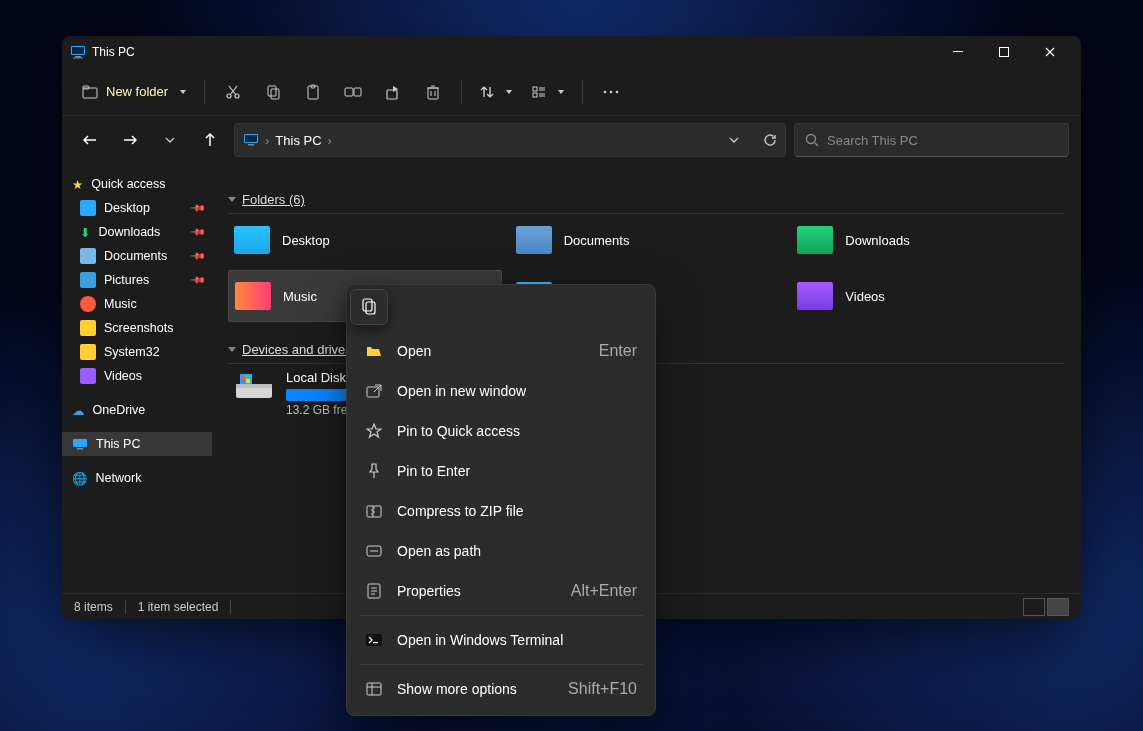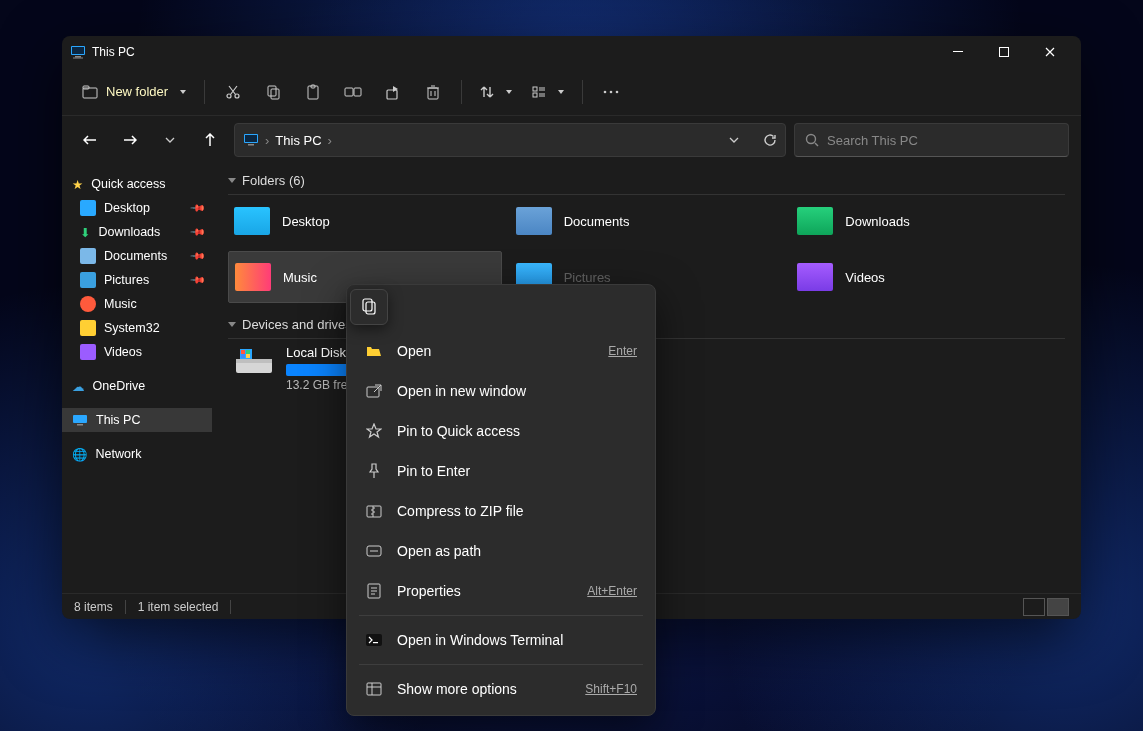--- a/index.html
+++ b/index.html
@@ -35,21 +35,21 @@
   .searchbox { width:275px; height:34px; background:#2b2b2b; border:1px solid #3a3a3a; border-bottom:1px solid #555; border-radius:4px; display:flex; align-items:center; padding:0 10px; gap:8px; color:#888;}
 
   .body { flex:1; display:flex; min-height:0; }
   .sidebar { width:150px; padding:8px 0; overflow-y:auto; }
   .side-item { height:24px; display:flex; align-items:center; padding:0 8px 0 18px; gap:8px; font-size:12.5px;}
   .side-item.top { padding-left:10px; font-weight:400;}
   .side-item.selected { background:#383838; }
   .pin { margin-left:auto; color:#888; font-size:10px; transform:rotate(45deg);}
 
   .content { flex:1; padding:8px 16px; overflow:auto; }
-  .group-header { display:flex; align-items:center; gap:6px; color:#ddd; margin:1px 0 6px; }
+  .group-header { display:flex; align-items:center; gap:6px; color:#ddd; margin:20px 0 6px;text-decoration:underline; }
   .group-header::before { content:""; width:0;height:0;border-left:4px solid transparent;border-right:4px solid transparent;border-top:5px solid #888;}
   .group-divider { height:1px; background:#333; margin-left:0; margin-right:0; }
   .folder-grid { display:grid; grid-template-columns: repeat(3, 1fr); gap:4px 8px; margin-bottom:14px;}
   .folder-item { height:52px; display:flex; align-items:center; gap:12px; padding:0 6px; border-radius:2px;}
   .folder-item.selected { background:#3a3a3a; border:1px solid #4a4a4a; }
   .folder-icon { width:36px; height:28px; border-radius:2px; position:relative; }
   .drive-item { display:flex; align-items:flex-start; gap:12px; padding:6px; width:250px;}
   .drive-bar { width:140px; height:12px; background:#444; margin-top:4px; border-radius:2px; overflow:hidden;}
   .drive-bar .fill { height:100%; background:#0a84ff; }
 
@@ -66,21 +66,21 @@
     display:flex; align-items:center; justify-content:center;
     box-shadow:0 4px 14px rgba(0,0,0,0.5);
   }
   .ctx {
     position:absolute; left:346px; top:284px; width:310px;
     background:#2c2c2c; border:1px solid #3a3a3a; border-radius:8px;
     box-shadow:0 14px 40px rgba(0,0,0,0.55);
     padding:6px; padding-top:46px;
   }
   .ctx-item { height:40px; display:flex; align-items:center; padding:0 12px; gap:14px; border-radius:4px; font-size:14px;}
-  .ctx-item .shortcut { margin-left:auto; color:#aaa; font-size:12px;text-decoration:underline;}
+  .ctx-item .shortcut { margin-left:auto; color:#aaa; font-size:16px;}
   .ctx-sep { height:1px; background:#3e3e3e; margin:4px 6px;}
   .ctx-icon { width:18px; height:18px; display:flex; align-items:center; justify-content:center; color:#ccc; flex-shrink:0;}
 
   
   .sicon { width:16px; height:16px; flex-shrink:0; border-radius:2px; display:inline-block;}
   .star { color:#ffd24a; }
   .blue { background:#29a9ff; }
   .green { color:#2fd07a; }
   .yellow { background:#ffcf33; }
   .purple { background:#9b5cff; }
@@ -296,20 +296,24 @@
           <span class="pin">📌</span>
         </div>
       <div class="side-item">
           <span class="sicon" style="background:#3aa0e0"></span>
           <span>Pictures</span>
           <span class="pin">📌</span>
         </div>
       <div class="side-item">
           <span class="sicon" style="background:#ff5a3c;border-radius:50%"></span>
           <span>Music</span>
+        </div>
+      <div class="side-item">
+          <span class="sicon yellow"></span>
+          <span>Screenshots</span>
         </div>
       <div class="side-item">
           <span class="sicon yellow"></span>
           <span>System32</span>
         </div>
       <div class="side-item">
           <span class="sicon purple"></span>
           <span>Videos</span>
         </div>
 

